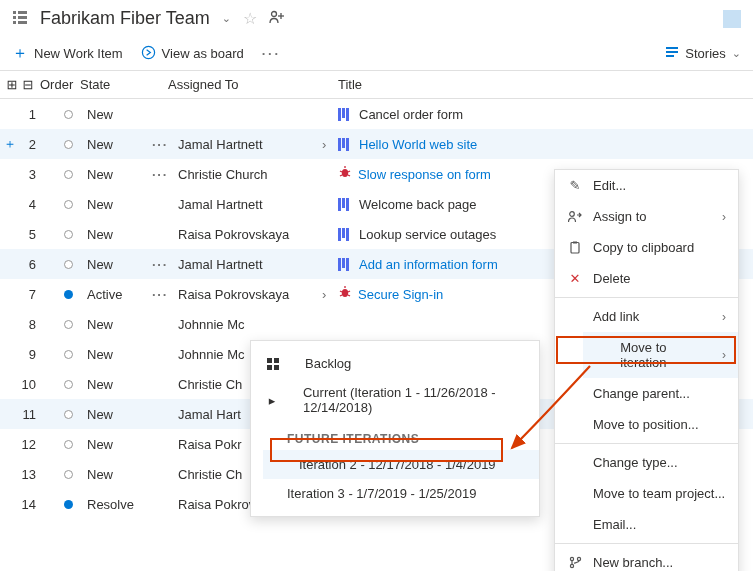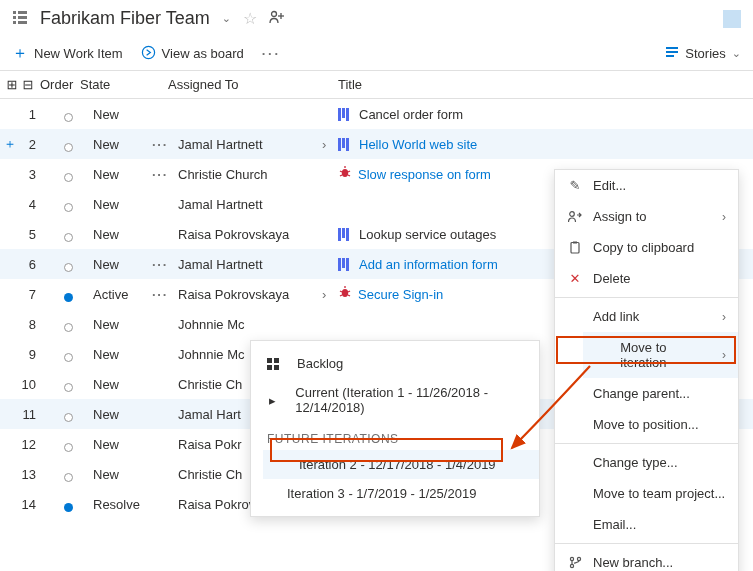--- a/index.html
+++ b/index.html
@@ -32,41 +32,41 @@
   .colhdr .ex { width:16px; display:flex; justify-content:center; }
   .c-order{width:44px;text-align:left;padding-left:4px;}
   .c-state{width:88px;}
   .c-asg{width:170px;}
   .c-title{flex:1;}
   .rows { }
   .row { display:flex; align-items:center; height:30px; }
   .row.sel { background:var(--sel); }
   .row .gut{width:20px;display:flex;justify-content:center;color:var(--link);}
   .row .order{width:44px;text-align:right;padding-right:28px;}
-  .row .state{width:88px;display:flex;align-items:flex-end;gap:20px;}
+  .row .state{width:88px;display:flex;align-items:center;gap:14px;}
   .dot{width:9px;height:9px;border-radius:50%;}
   .dot.grey{background:#fff;border:1.5px solid #999;}
   .dot.blue{background:var(--blue);}
   .row .asg{width:170px;display:flex;align-items:center;gap:8px;}
   .row .rowdots{color:var(--muted);width:18px;letter-spacing:1px;font-weight:bold;}
   .row .title{flex:1;display:flex;align-items:center;gap:6px;}
   .row .chevr{width:10px;color:var(--muted);}
   .wi-icon{width:15px;height:13px;display:inline-block;}
   .wi-blue{display:flex;gap:1px;}
   .wi-blue span{width:3px;background:#4f6bed;}
   .wi-blue span:nth-child(1){height:13px;}
   .wi-blue span:nth-child(2){height:10px;}
   .wi-blue span:nth-child(3){height:13px;}
   .bug{color:#cc293d;font-size:13px;}
   a.lnk{color:var(--link);text-decoration:none;}
   
   .submenu { position:absolute; left:250px; top:340px; width:290px; background:#fff; border:1px solid var(--border); box-shadow:0 4px 12px rgba(0,0,0,0.15); padding:8px 0; z-index:5;}
-  .sm-item{display:flex;align-items:center;gap:18px;padding:7px 16px;cursor:pointer;}
+  .sm-item{display:flex;align-items:center;gap:26px;padding:7px 16px;cursor:pointer;}
   .sm-item.hi{background:var(--sel);}
-  .sm-hdr{padding:10px 16px 4px 16px;color:var(--muted);font-size:12px;letter-spacing:0.5px;font-weight:400;}
+  .sm-hdr{padding:10px 16px 4px 36px;color:var(--muted);font-size:12px;letter-spacing:0.5px;font-weight:700;}
   .sm-icon{width:12px;display:flex;justify-content:center;}
   .redbox1{position:absolute;left:270px;top:438px;width:233px;height:24px;border:2px solid #d83b01;pointer-events:none;z-index:7;}
   
   .ctx { position:absolute; left:554px; top:169px; width:185px; background:#fff; border:1px solid var(--border); box-shadow:0 4px 12px rgba(0,0,0,0.15); z-index:6;}
   .ctx-item{display:flex;align-items:center;gap:10px;padding:8px 12px;cursor:pointer;}
   .ctx-item .cic{width:16px;display:flex;justify-content:center;color:#555;font-size:13px;}
   .ctx-item .arrow{margin-left:auto;color:var(--muted);font-size:12px;}
   .ctx-sep{height:1px;background:var(--border);margin:3px 0;}
   .ctx-item.hi{background:var(--sel);margin-left:28px;}
   .redbox2{position:absolute;left:556px;top:336px;width:180px;height:28px;border:2px solid #d83b01;pointer-events:none;z-index:8;}
@@ -217,20 +217,31 @@
       <span class="gut"></span>
       <span class="order">4</span>
       <span class="state">
         <span class="dot grey"></span>
         <span>New</span>
       </span>
       <span class="asg">
         <span class="rowdots"></span>
         <span>Jamal Hartnett</span>
       </span>
+      <span class="title">
+        <span class="chevr"></span>
+        <span class="wi-icon">
+          <span class="wi-blue">
+            <span></span>
+            <span></span>
+            <span></span>
+          </span>
+        </span>
+        <span>Welcome back page</span>
+      </span>
     </div>
     <div class="row">
       <span class="gut"></span>
       <span class="order">5</span>
       <span class="state">
         <span class="dot grey"></span>
         <span>New</span>
       </span>
       <span class="asg">
         <span class="rowdots"></span>

